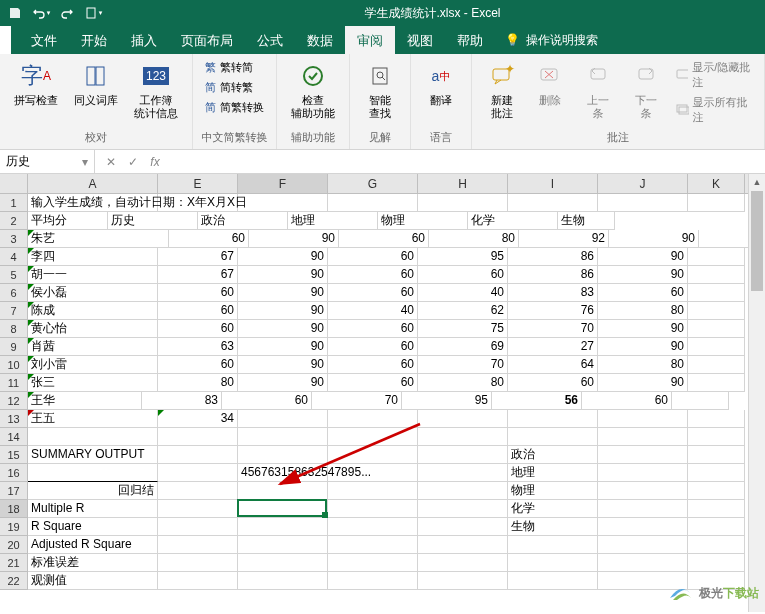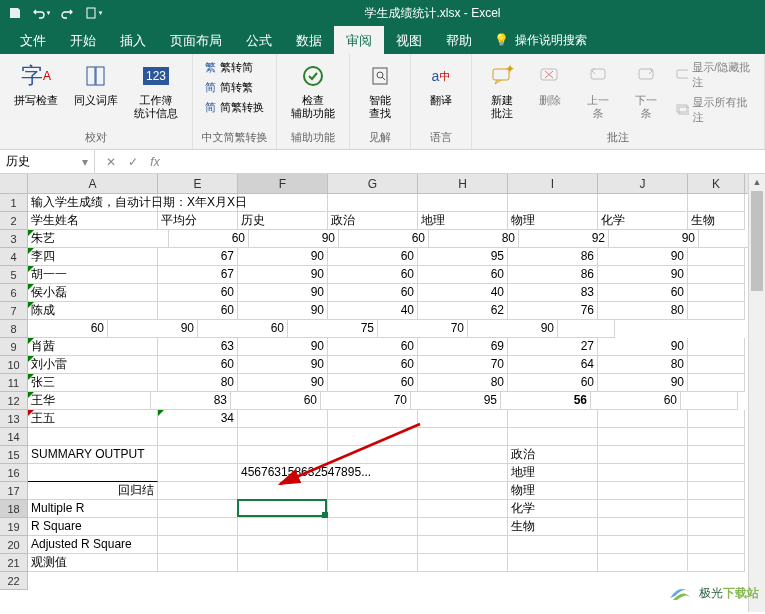--- a/index.html
+++ b/index.html
@@ -1,21 +1,21 @@
 <!DOCTYPE html>
 <html><head>
 <meta charset="utf-8">
 <style>
 * { margin: 0; padding: 0; box-sizing: border-box; }
 body { font-family: "Microsoft YaHei", Arial, sans-serif; font-size: 12px; background: #fff; overflow: hidden; width: 765px; height: 614px; position: relative; }
 .titlebar { background: #0e6b4f; height: 26px; display: flex; align-items: center; padding: 0 4px; }
 .qat { display: flex; gap: 4px; align-items: center; }
 .qat-btn { width: 22px; height: 22px; display: flex; align-items: center; justify-content: center; color: #fff; cursor: pointer; }
 .titlebar-title { flex: 1; text-align: center; color: #fff; font-size: 12px; }
-.menubar { background: #0e6b4f; height: 28px; display: flex; align-items: stretch; padding-left: 8px; }
+.menubar { background: #0e6b4f; height: 28px; display: flex; align-items: stretch; padding-left: 8px; margin-left: 11px; }
 .menu-tab { padding: 6px 12px; color: #fff; cursor: pointer; font-size: 13px; }
 .menu-tab.active { background: #f3f3f3; color: #0e6b4f; }
 .menu-tab.file { background: transparent; }
 .tell-me { display: flex; align-items: center; color: #fff; padding: 0 10px; gap: 6px; }
 .ribbon { background: #f3f3f3; height: 96px; border-bottom: 1px solid #d4d4d4; display: flex; }
 .ribbon-group { border-right: 1px solid #e1e1e1; padding: 4px 8px 2px; display: flex; flex-direction: column; }
 .ribbon-group-content { flex: 1; display: flex; align-items: flex-start; gap: 4px; }
 .ribbon-group-label { text-align: center; font-size: 11px; color: #666; padding: 2px 0; }
 .ribbon-btn-lg { display: flex; flex-direction: column; align-items: center; padding: 2px 6px; cursor: pointer; min-width: 44px; }
 .ribbon-icon-lg { width: 32px; height: 32px; display: flex; align-items: center; justify-content: center; font-size: 22px; }
@@ -314,21 +314,20 @@
           <div class="cell overflow" style="width: 130px;">输入学生成绩，自动计日期：X年X月X日</div>
           <div class="cell" style="width: 80px;"></div>
           <div class="cell" style="width: 90px;"></div>
           <div class="cell" style="width: 90px;"></div>
           <div class="cell" style="width: 90px;"></div>
           <div class="cell" style="width: 90px;"></div>
           <div class="cell" style="width: 90px;"></div>
           <div class="cell" style="width: 57px;"></div>
         </div>
         <div class="cell-row">
-          <div class="cell" style="width: 130px;">学生姓名</div>
           <div class="cell" style="width: 80px;">平均分</div>
           <div class="cell" style="width: 90px;">历史</div>
           <div class="cell" style="width: 90px;">政治</div>
           <div class="cell" style="width: 90px;">地理</div>
           <div class="cell" style="width: 90px;">物理</div>
           <div class="cell" style="width: 90px;">化学</div>
           <div class="cell" style="width: 57px;">生物</div>
         </div>
         <div class="cell-row">
           <div class="cell green-tri" style="width: 141px;">朱艺</div>
@@ -374,20 +373,21 @@
           <div class="cell green-tri" style="width: 130px;">陈成</div>
           <div class="cell num num" style="width: 80px;">60</div>
           <div class="cell num" style="width: 90px;">90</div>
           <div class="cell num" style="width: 90px;">40</div>
           <div class="cell num" style="width: 90px;">62</div>
           <div class="cell num" style="width: 90px;">76</div>
           <div class="cell num" style="width: 90px;">80</div>
           <div class="cell" style="width: 57px;"></div>
         </div>
         <div class="cell-row">
+          <div class="cell green-tri" style="width: 130px;">黄心怡</div>
           <div class="cell num num" style="width: 80px;">60</div>
           <div class="cell num" style="width: 90px;">90</div>
           <div class="cell num" style="width: 90px;">60</div>
           <div class="cell num" style="width: 90px;">75</div>
           <div class="cell num" style="width: 90px;">70</div>
           <div class="cell num" style="width: 90px;">90</div>
           <div class="cell" style="width: 57px;"></div>
         </div>
         <div class="cell-row">
           <div class="cell green-tri" style="width: 130px;">肖茜</div>
@@ -413,21 +413,21 @@
           <div class="cell green-tri" style="width: 130px;">张三</div>
           <div class="cell num num" style="width: 80px;">80</div>
           <div class="cell num" style="width: 90px;">90</div>
           <div class="cell num" style="width: 90px;">60</div>
           <div class="cell num" style="width: 90px;">80</div>
           <div class="cell num" style="width: 90px;">60</div>
           <div class="cell num" style="width: 90px;">90</div>
           <div class="cell" style="width: 57px;"></div>
         </div>
         <div class="cell-row">
-          <div class="cell green-tri" style="width: 123px;">王华</div>
+          <div class="cell green-tri" style="width: 114px;">王华</div>
           <div class="cell num num" style="width: 80px;">83</div>
           <div class="cell num" style="width: 90px;">60</div>
           <div class="cell num" style="width: 90px;">70</div>
           <div class="cell num" style="width: 90px;">95</div>
           <div class="cell num" style="width: 90px; font-weight: bold;">56</div>
           <div class="cell num" style="width: 90px;">60</div>
           <div class="cell" style="width: 57px;"></div>
         </div>
         <div class="cell-row">
           <div class="cell red-tri" style="width: 130px;">王五</div>
@@ -494,20 +494,30 @@
           <div class="cell" style="width: 80px;"></div>
           <div class="cell" style="width: 90px;"></div>
           <div class="cell" style="width: 90px;"></div>
           <div class="cell" style="width: 90px;"></div>
           <div class="cell" style="width: 90px;">生物</div>
           <div class="cell" style="width: 90px;"></div>
           <div class="cell" style="width: 57px;"></div>
         </div>
         <div class="cell-row">
           <div class="cell overflow" style="width: 130px;">Adjusted R Square</div>
+          <div class="cell" style="width: 80px;"></div>
+          <div class="cell" style="width: 90px;"></div>
+          <div class="cell" style="width: 90px;"></div>
+          <div class="cell" style="width: 90px;"></div>
+          <div class="cell" style="width: 90px;"></div>
+          <div class="cell" style="width: 90px;"></div>
+          <div class="cell" style="width: 57px;"></div>
+        </div>
+        <div class="cell-row">
+          <div class="cell" style="width: 130px;">标准误差</div>
           <div class="cell" style="width: 80px;"></div>
           <div class="cell" style="width: 90px;"></div>
           <div class="cell" style="width: 90px;"></div>
           <div class="cell" style="width: 90px;"></div>
           <div class="cell" style="width: 90px;"></div>
           <div class="cell" style="width: 90px;"></div>
           <div class="cell" style="width: 57px;"></div>
         </div>
         <div class="cell-row">
           <div class="cell" style="width: 130px;">观测值</div>
@@ -536,14 +546,14 @@
 <div class="scrollbar-v">
   <div class="sb-btn">▲</div>
   <div class="sb-thumb" style="height:100px"></div>
 </div>
 
 <div class="watermark">
   <svg class="watermark-logo" viewBox="0 0 30 30">
     <path d="M5 20 Q15 5 25 15 Q20 8 10 18 z" fill="#4aa3df"></path>
     <path d="M8 22 Q18 10 26 20 Q22 14 12 22 z" fill="#7cb342"></path>
   </svg>
-  <span><span style="color:#14532d;font-weight:normal">极光</span><span style="color:#7cb342;font-weight:bold">下载站</span></span>
+  <span><span style="color:#737373;font-weight:bold">极光</span><span style="color:#7cb342;font-weight:bold">下载站</span></span>
 </div>
 
 </body></html>

